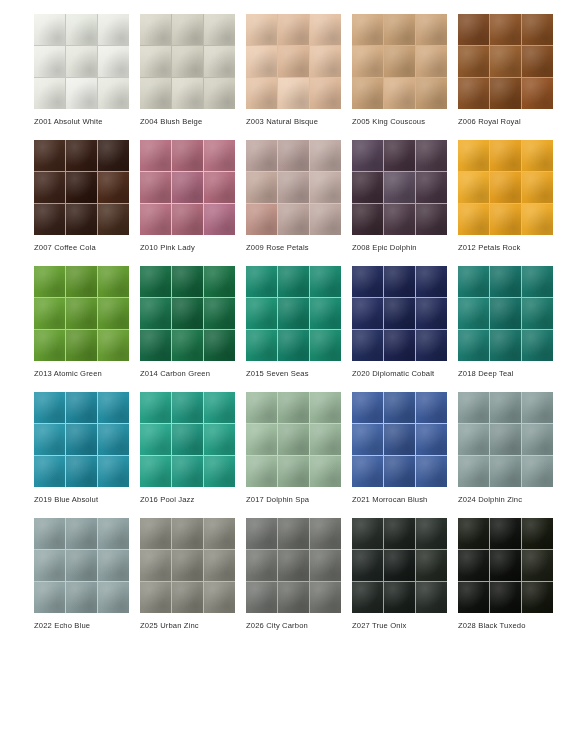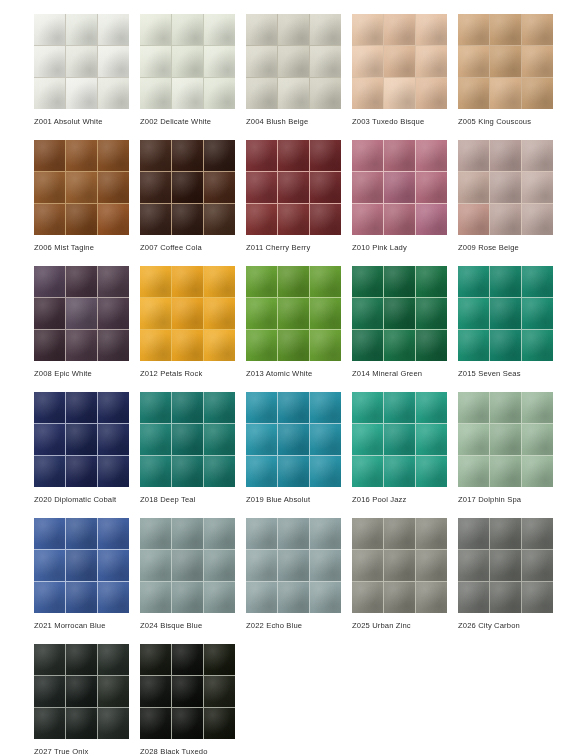--- a/index.html
+++ b/index.html
@@ -79,34 +79,20 @@
           <div class="tile" style="background: rgb(240, 241, 234);"></div>
           <div class="tile" style="background: rgb(233, 235, 225);"></div>
           <div class="tile" style="background: rgb(241, 242, 235);"></div>
           <div class="tile" style="background: rgb(237, 239, 230);"></div>
           <div class="tile" style="background: rgb(242, 243, 237);"></div>
           <div class="tile" style="background: rgb(234, 236, 226);"></div>
         </div>
         <div class="label">Z001 Absolut White</div>
       </div>
       <div class="cell">
-        <div class="swatch" style="background: rgb(198, 200, 184);">
-          <div class="tile" style="background: rgb(234, 238, 222);"></div>
-          <div class="tile" style="background: rgb(227, 232, 216);"></div>
-          <div class="tile" style="background: rgb(232, 236, 221);"></div>
-          <div class="tile" style="background: rgb(235, 239, 224);"></div>
-          <div class="tile" style="background: rgb(226, 231, 214);"></div>
-          <div class="tile" style="background: rgb(233, 237, 222);"></div>
-          <div class="tile" style="background: rgb(230, 234, 219);"></div>
-          <div class="tile" style="background: rgb(236, 239, 226);"></div>
-          <div class="tile" style="background: rgb(228, 233, 217);"></div>
-        </div>
-        <div class="label">Z002 Delicate White</div>
-      </div>
-      <div class="cell">
         <div class="swatch" style="background: rgb(189, 186, 169);">
           <div class="tile" style="background: rgb(219, 217, 202);"></div>
           <div class="tile" style="background: rgb(213, 211, 195);"></div>
           <div class="tile" style="background: rgb(217, 215, 200);"></div>
           <div class="tile" style="background: rgb(220, 218, 203);"></div>
           <div class="tile" style="background: rgb(212, 210, 194);"></div>
           <div class="tile" style="background: rgb(218, 216, 201);"></div>
           <div class="tile" style="background: rgb(215, 213, 198);"></div>
           <div class="tile" style="background: rgb(221, 219, 204);"></div>
           <div class="tile" style="background: rgb(211, 209, 193);"></div>
@@ -118,21 +104,21 @@
           <div class="tile" style="background: rgb(234, 200, 170);"></div>
           <div class="tile" style="background: rgb(227, 189, 158);"></div>
           <div class="tile" style="background: rgb(233, 197, 167);"></div>
           <div class="tile" style="background: rgb(237, 203, 174);"></div>
           <div class="tile" style="background: rgb(224, 185, 152);"></div>
           <div class="tile" style="background: rgb(231, 195, 164);"></div>
           <div class="tile" style="background: rgb(230, 194, 163);"></div>
           <div class="tile" style="background: rgb(239, 207, 179);"></div>
           <div class="tile" style="background: rgb(226, 187, 155);"></div>
         </div>
-        <div class="label">Z003 Tuxedo Bisque</div>
+        <div class="label">Z003 Natural Bisque</div>
       </div>
       <div class="cell">
         <div class="swatch" style="background: rgb(205, 179, 148);">
           <div class="tile" style="background: rgb(213, 172, 129);"></div>
           <div class="tile" style="background: rgb(203, 162, 117);"></div>
           <div class="tile" style="background: rgb(208, 167, 124);"></div>
           <div class="tile" style="background: rgb(216, 175, 132);"></div>
           <div class="tile" style="background: rgb(201, 160, 115);"></div>
           <div class="tile" style="background: rgb(211, 170, 127);"></div>
           <div class="tile" style="background: rgb(206, 165, 121);"></div>
@@ -146,51 +132,37 @@
           <div class="tile" style="background: rgb(126, 71, 32);"></div>
           <div class="tile" style="background: rgb(141, 82, 36);"></div>
           <div class="tile" style="background: rgb(133, 76, 31);"></div>
           <div class="tile" style="background: rgb(143, 86, 38);"></div>
           <div class="tile" style="background: rgb(150, 92, 42);"></div>
           <div class="tile" style="background: rgb(130, 73, 29);"></div>
           <div class="tile" style="background: rgb(138, 80, 35);"></div>
           <div class="tile" style="background: rgb(123, 68, 25);"></div>
           <div class="tile" style="background: rgb(146, 79, 31);"></div>
         </div>
-        <div class="label">Z006 Mist Tagine</div>
+        <div class="label">Z006 Royal Royal</div>
       </div>
       <div class="cell">
         <div class="swatch" style="background: rgb(181, 154, 126);">
           <div class="tile" style="background: rgb(64, 36, 24);"></div>
           <div class="tile" style="background: rgb(51, 25, 15);"></div>
           <div class="tile" style="background: rgb(45, 23, 16);"></div>
           <div class="tile" style="background: rgb(60, 33, 22);"></div>
           <div class="tile" style="background: rgb(42, 18, 9);"></div>
           <div class="tile" style="background: rgb(74, 38, 21);"></div>
           <div class="tile" style="background: rgb(56, 32, 23);"></div>
           <div class="tile" style="background: rgb(48, 26, 17);"></div>
           <div class="tile" style="background: rgb(69, 42, 27);"></div>
         </div>
         <div class="label">Z007 Coffee Cola</div>
       </div>
       <div class="cell">
-        <div class="swatch" style="background: rgb(216, 169, 160);">
-          <div class="tile" style="background: rgb(122, 44, 48);"></div>
-          <div class="tile" style="background: rgb(113, 38, 40);"></div>
-          <div class="tile" style="background: rgb(107, 34, 37);"></div>
-          <div class="tile" style="background: rgb(126, 48, 52);"></div>
-          <div class="tile" style="background: rgb(116, 41, 44);"></div>
-          <div class="tile" style="background: rgb(110, 36, 39);"></div>
-          <div class="tile" style="background: rgb(130, 48, 47);"></div>
-          <div class="tile" style="background: rgb(123, 45, 44);"></div>
-          <div class="tile" style="background: rgb(112, 39, 41);"></div>
-        </div>
-        <div class="label">Z011 Cherry Berry</div>
-      </div>
-      <div class="cell">
         <div class="swatch" style="background: rgb(227, 191, 194);">
           <div class="tile" style="background: rgb(185, 111, 129);"></div>
           <div class="tile" style="background: rgb(176, 103, 120);"></div>
           <div class="tile" style="background: rgb(187, 114, 132);"></div>
           <div class="tile" style="background: rgb(178, 106, 123);"></div>
           <div class="tile" style="background: rgb(169, 99, 122);"></div>
           <div class="tile" style="background: rgb(180, 105, 124);"></div>
           <div class="tile" style="background: rgb(183, 109, 127);"></div>
           <div class="tile" style="background: rgb(173, 101, 118);"></div>
           <div class="tile" style="background: rgb(178, 106, 132);"></div>
@@ -202,35 +174,35 @@
           <div class="tile" style="background: rgb(191, 165, 159);"></div>
           <div class="tile" style="background: rgb(183, 158, 153);"></div>
           <div class="tile" style="background: rgb(194, 172, 166);"></div>
           <div class="tile" style="background: rgb(196, 168, 156);"></div>
           <div class="tile" style="background: rgb(187, 164, 158);"></div>
           <div class="tile" style="background: rgb(198, 176, 168);"></div>
           <div class="tile" style="background: rgb(196, 149, 137);"></div>
           <div class="tile" style="background: rgb(189, 164, 156);"></div>
           <div class="tile" style="background: rgb(192, 169, 162);"></div>
         </div>
-        <div class="label">Z009 Rose Beige</div>
+        <div class="label">Z009 Rose Petals</div>
       </div>
       <div class="cell">
         <div class="swatch" style="background: rgb(178, 163, 163);">
           <div class="tile" style="background: rgb(83, 64, 86);"></div>
           <div class="tile" style="background: rgb(69, 49, 63);"></div>
           <div class="tile" style="background: rgb(78, 59, 74);"></div>
           <div class="tile" style="background: rgb(63, 44, 56);"></div>
           <div class="tile" style="background: rgb(90, 74, 92);"></div>
           <div class="tile" style="background: rgb(72, 52, 68);"></div>
           <div class="tile" style="background: rgb(59, 40, 50);"></div>
           <div class="tile" style="background: rgb(75, 55, 68);"></div>
           <div class="tile" style="background: rgb(66, 48, 60);"></div>
         </div>
-        <div class="label">Z008 Epic White</div>
+        <div class="label">Z008 Epic Dolphin</div>
       </div>
       <div class="cell">
         <div class="swatch" style="background: rgb(232, 187, 91);">
           <div class="tile" style="background: rgb(242, 172, 34);"></div>
           <div class="tile" style="background: rgb(237, 163, 27);"></div>
           <div class="tile" style="background: rgb(240, 169, 31);"></div>
           <div class="tile" style="background: rgb(244, 175, 38);"></div>
           <div class="tile" style="background: rgb(236, 161, 26);"></div>
           <div class="tile" style="background: rgb(239, 167, 30);"></div>
           <div class="tile" style="background: rgb(241, 170, 33);"></div>
@@ -244,35 +216,35 @@
           <div class="tile" style="background: rgb(99, 160, 44);"></div>
           <div class="tile" style="background: rgb(90, 146, 37);"></div>
           <div class="tile" style="background: rgb(97, 156, 42);"></div>
           <div class="tile" style="background: rgb(101, 163, 46);"></div>
           <div class="tile" style="background: rgb(92, 150, 39);"></div>
           <div class="tile" style="background: rgb(95, 154, 41);"></div>
           <div class="tile" style="background: rgb(98, 160, 44);"></div>
           <div class="tile" style="background: rgb(88, 144, 36);"></div>
           <div class="tile" style="background: rgb(102, 159, 45);"></div>
         </div>
-        <div class="label">Z013 Atomic White</div>
+        <div class="label">Z013 Atomic Green</div>
       </div>
       <div class="cell">
         <div class="swatch" style="background: rgb(167, 203, 173);">
           <div class="tile" style="background: rgb(18, 108, 65);"></div>
           <div class="tile" style="background: rgb(15, 98, 57);"></div>
           <div class="tile" style="background: rgb(19, 112, 63);"></div>
           <div class="tile" style="background: rgb(21, 115, 74);"></div>
           <div class="tile" style="background: rgb(14, 95, 55);"></div>
           <div class="tile" style="background: rgb(18, 106, 63);"></div>
           <div class="tile" style="background: rgb(17, 103, 65);"></div>
           <div class="tile" style="background: rgb(20, 114, 68);"></div>
           <div class="tile" style="background: rgb(15, 96, 56);"></div>
         </div>
-        <div class="label">Z014 Mineral Green</div>
+        <div class="label">Z014 Carbon Green</div>
       </div>
       <div class="cell">
         <div class="swatch" style="background: rgb(165, 203, 189);">
           <div class="tile" style="background: rgb(20, 140, 111);"></div>
           <div class="tile" style="background: rgb(16, 129, 101);"></div>
           <div class="tile" style="background: rgb(19, 136, 108);"></div>
           <div class="tile" style="background: rgb(22, 145, 113);"></div>
           <div class="tile" style="background: rgb(15, 126, 99);"></div>
           <div class="tile" style="background: rgb(18, 138, 109);"></div>
           <div class="tile" style="background: rgb(21, 143, 112);"></div>
@@ -356,35 +328,35 @@
           <div class="tile" style="background: rgb(60, 93, 162);"></div>
           <div class="tile" style="background: rgb(54, 86, 149);"></div>
           <div class="tile" style="background: rgb(58, 90, 158);"></div>
           <div class="tile" style="background: rgb(63, 98, 166);"></div>
           <div class="tile" style="background: rgb(52, 82, 143);"></div>
           <div class="tile" style="background: rgb(58, 91, 159);"></div>
           <div class="tile" style="background: rgb(61, 95, 163);"></div>
           <div class="tile" style="background: rgb(53, 84, 148);"></div>
           <div class="tile" style="background: rgb(59, 92, 158);"></div>
         </div>
-        <div class="label">Z021 Morrocan Blue</div>
+        <div class="label">Z021 Morrocan Blush</div>
       </div>
       <div class="cell">
         <div class="swatch" style="background: rgb(188, 200, 196);">
           <div class="tile" style="background: rgb(137, 159, 157);"></div>
           <div class="tile" style="background: rgb(130, 152, 150);"></div>
           <div class="tile" style="background: rgb(135, 157, 155);"></div>
           <div class="tile" style="background: rgb(140, 162, 159);"></div>
           <div class="tile" style="background: rgb(128, 148, 146);"></div>
           <div class="tile" style="background: rgb(134, 156, 154);"></div>
           <div class="tile" style="background: rgb(138, 160, 157);"></div>
           <div class="tile" style="background: rgb(129, 151, 149);"></div>
           <div class="tile" style="background: rgb(136, 158, 156);"></div>
         </div>
-        <div class="label">Z024 Bisque Blue</div>
+        <div class="label">Z024 Dolphin Zinc</div>
       </div>
       <div class="cell">
         <div class="swatch" style="background: rgb(194, 204, 203);">
           <div class="tile" style="background: rgb(145, 165, 166);"></div>
           <div class="tile" style="background: rgb(138, 158, 159);"></div>
           <div class="tile" style="background: rgb(143, 163, 164);"></div>
           <div class="tile" style="background: rgb(148, 168, 168);"></div>
           <div class="tile" style="background: rgb(136, 156, 157);"></div>
           <div class="tile" style="background: rgb(142, 162, 163);"></div>
           <div class="tile" style="background: rgb(146, 166, 167);"></div>

